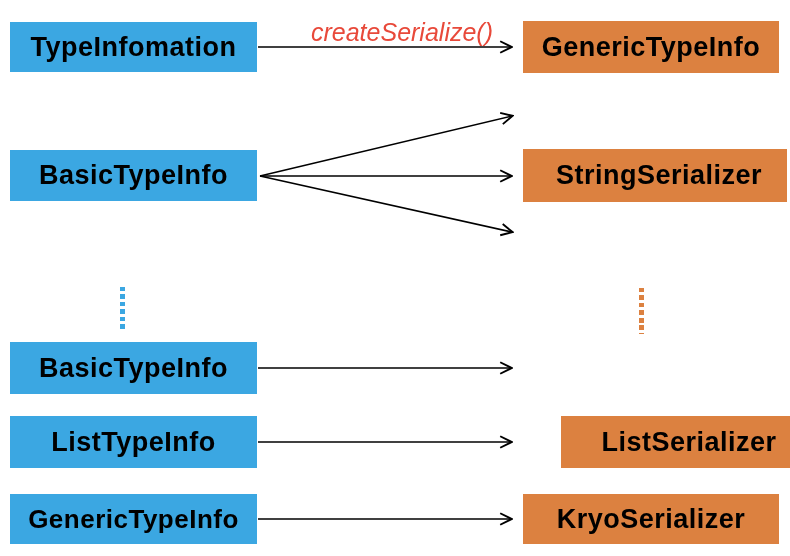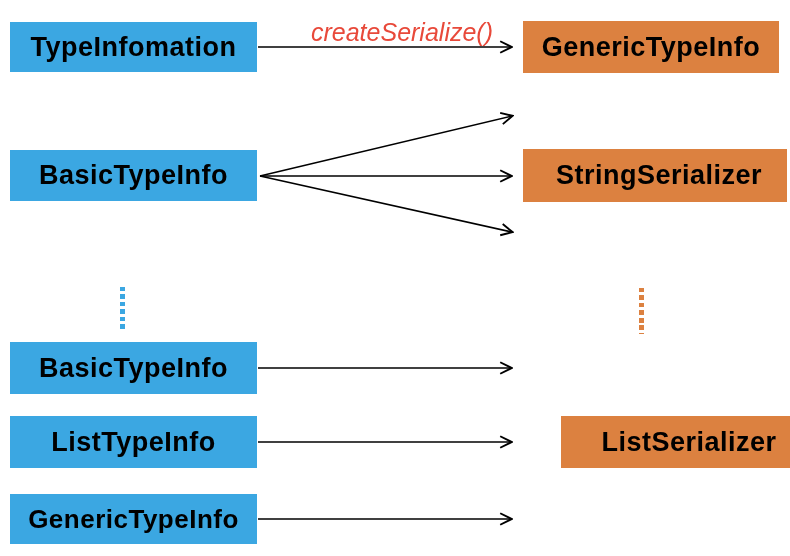--- a/index.html
+++ b/index.html
@@ -111,17 +111,18 @@
 
   <div class="box blue lb1">TypeInfomation</div>
   <div class="box blue lb2">BasicTypeInfo</div>
   <div class="box blue lb3">BasicTypeInfo</div>
   <div class="box blue lb4">ListTypeInfo</div>
   <div class="box blue lb5">GenericTypeInfo</div>
 
   <div class="box orange rb1">GenericTypeInfo</div>
   <div class="box orange rb3">StringSerializer</div>
   <div class="box orange rb6">ListSerializer</div>
+  <div class="box orange rb7">KryoSerializer</div>
 
   <div class="dots dots-blue"></div>
   <div class="dots dots-orange"></div>
 
 </div>
 
 </body></html>

